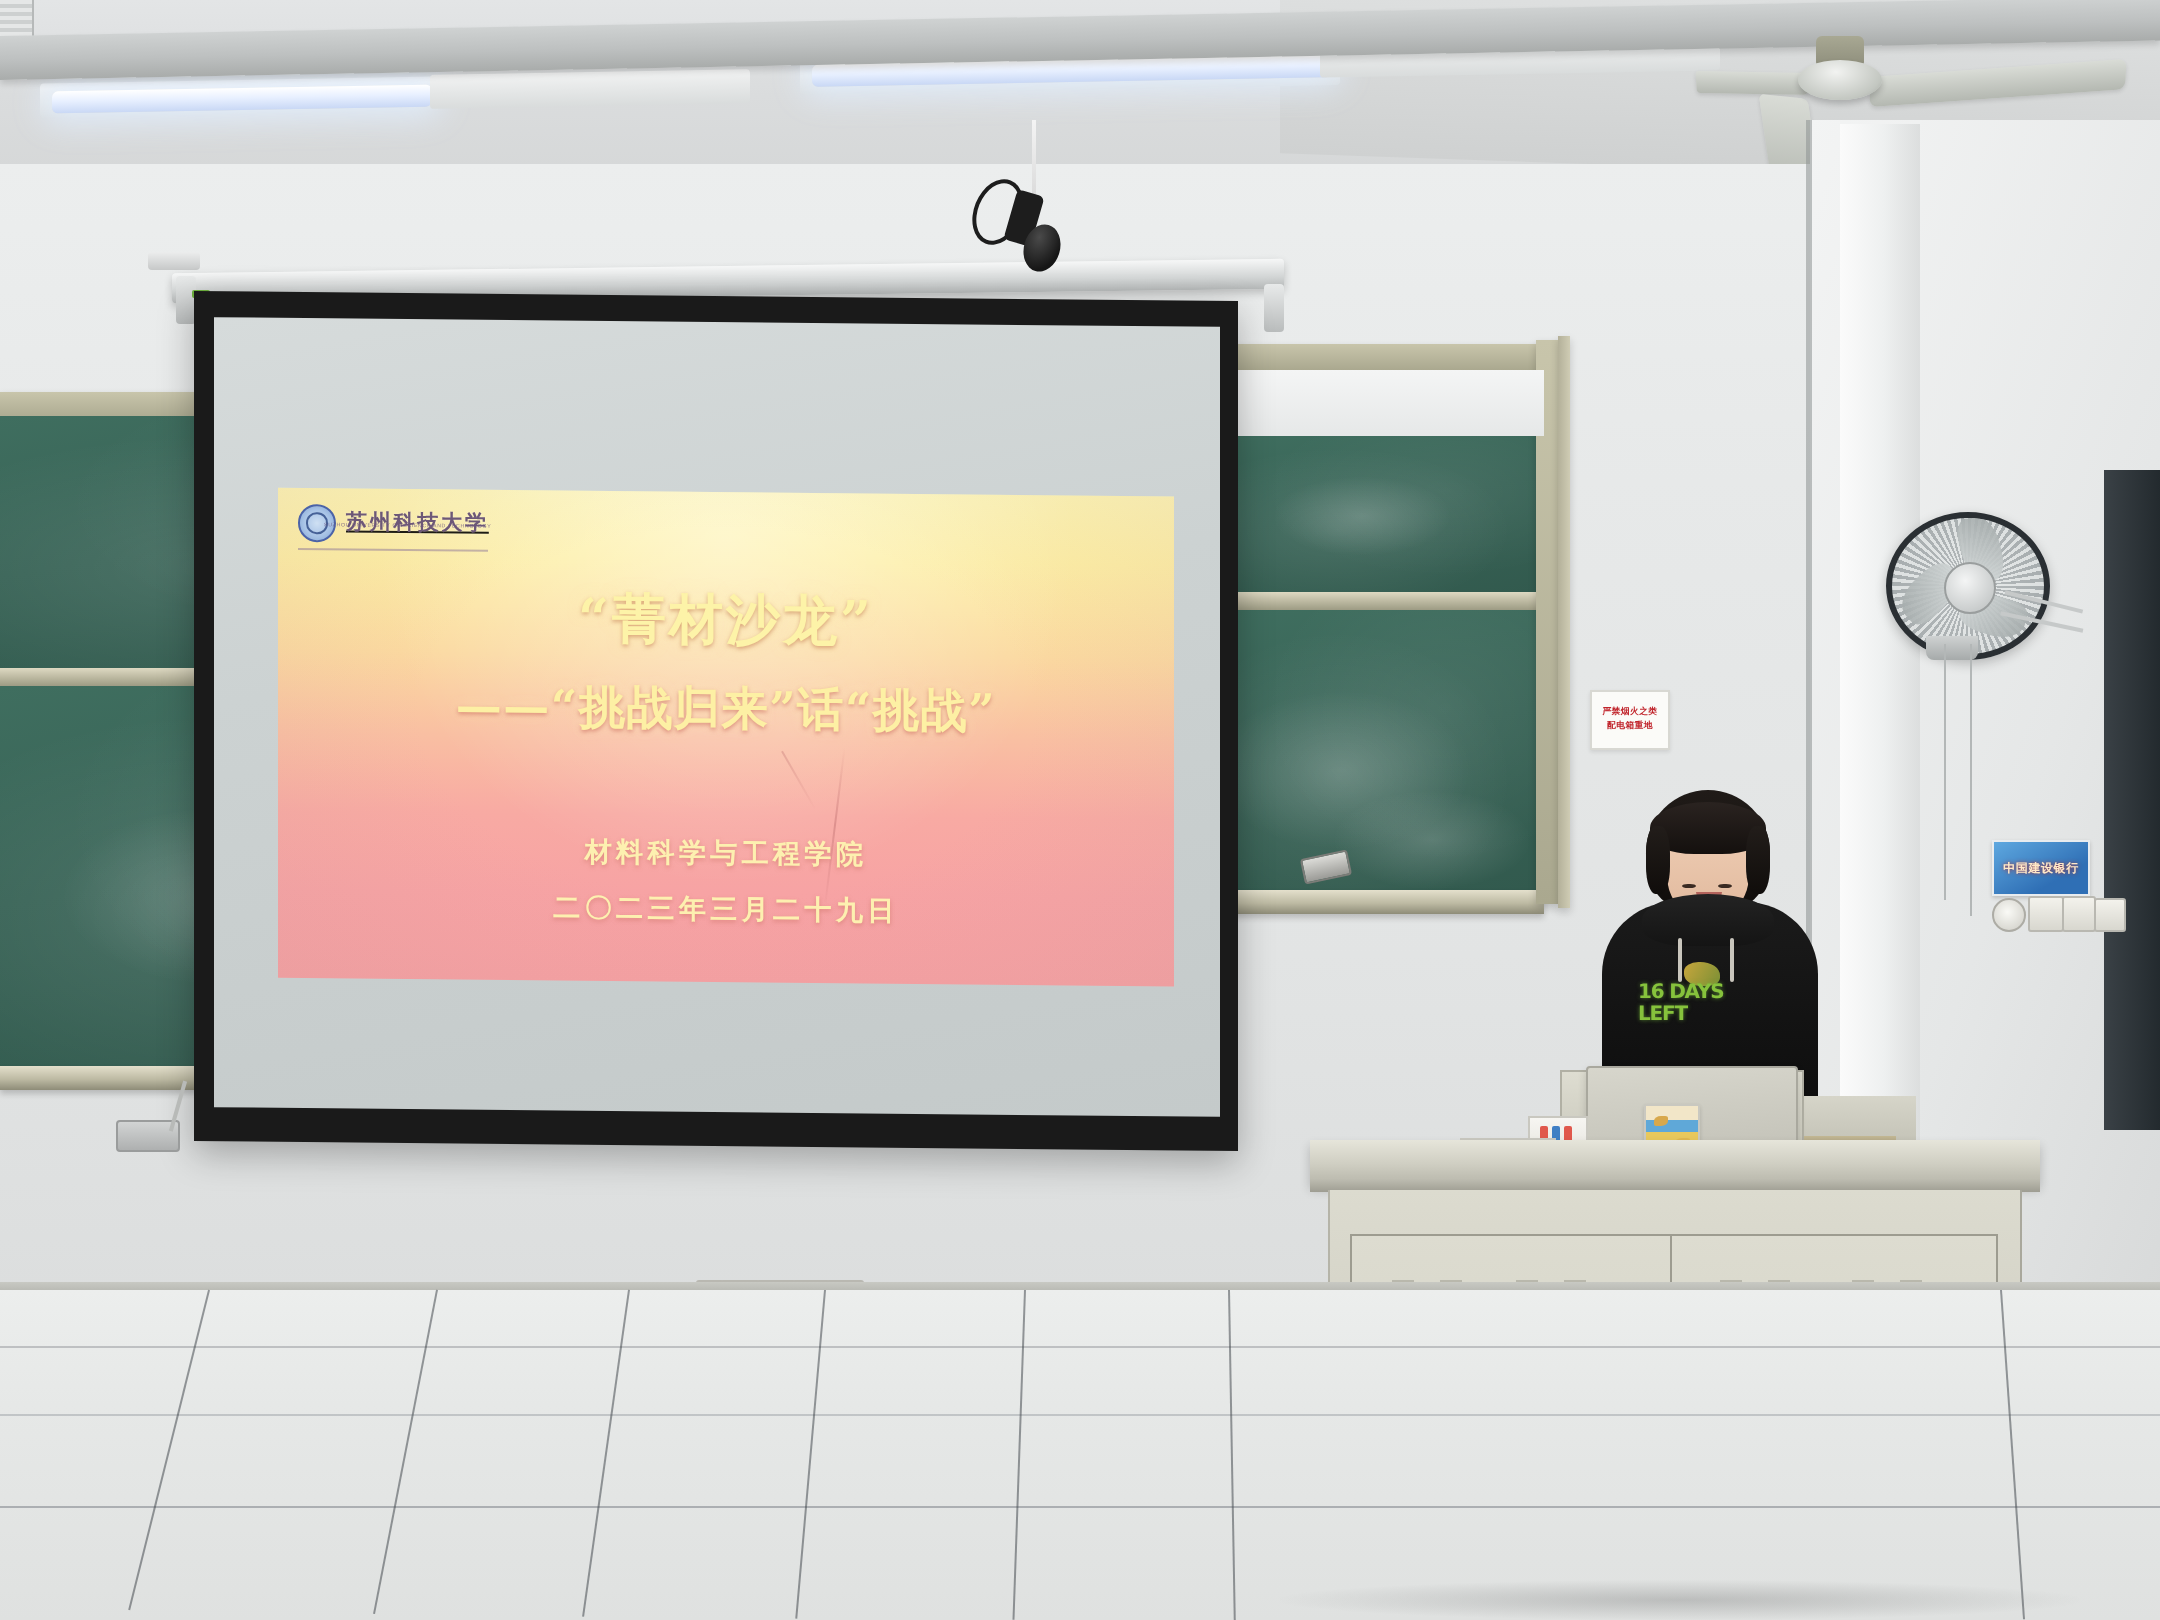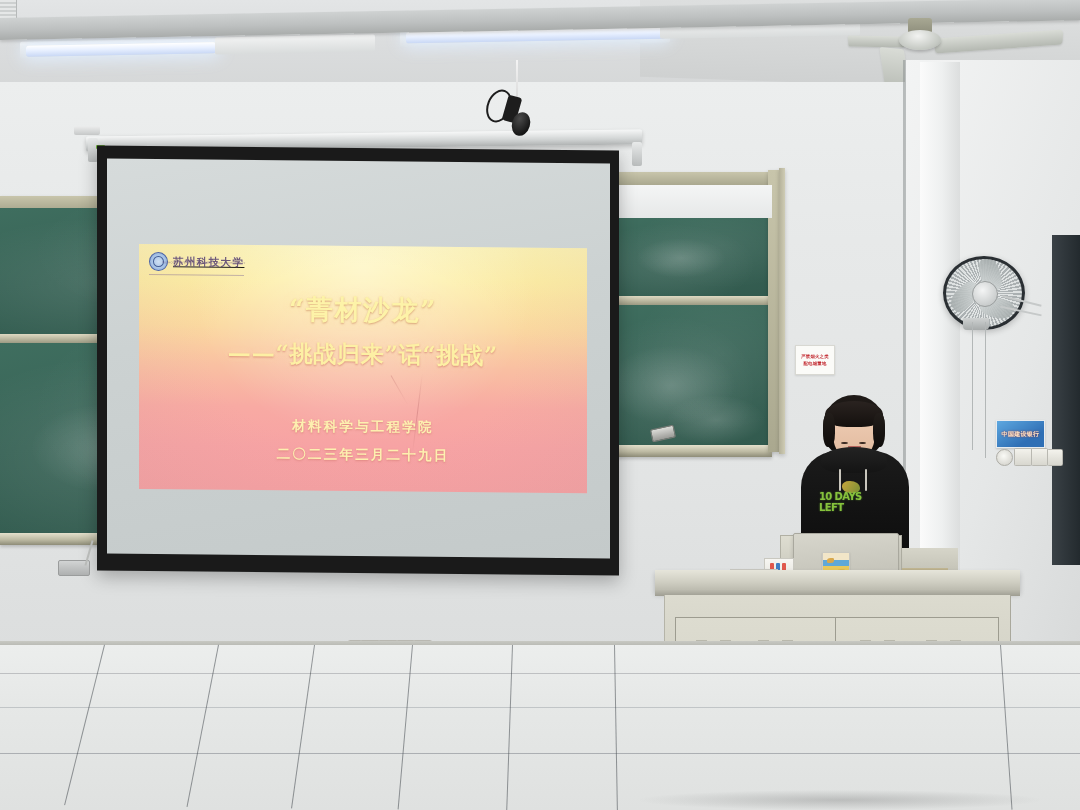--- a/index.html
+++ b/index.html
@@ -622,21 +622,21 @@
     <div class="hair-front"></div>
     <div class="hair-side" style="left:28px;"></div>
     <div class="hair-side" style="left:78px;"></div>
     <div class="mouth"></div>
     <div class="torso"></div>
     <div class="hood"></div>
     <div class="drawstring" style="left:44px;"></div>
     <div class="drawstring" style="left:70px;"></div>
     <div class="hoodie-emblem"></div>
     <div class="hoodie-graphic">
-      <span>10 DAYS LEFT</span>
+      <span>16 DAYS LEFT</span>
     </div>
   </div>
 
   <div class="podium-riser2"></div>
   <div class="podium-riser"></div>
 
   <div class="laptop-lid"></div>
   <div class="laptop-base"></div>
 
   <div class="cup">

